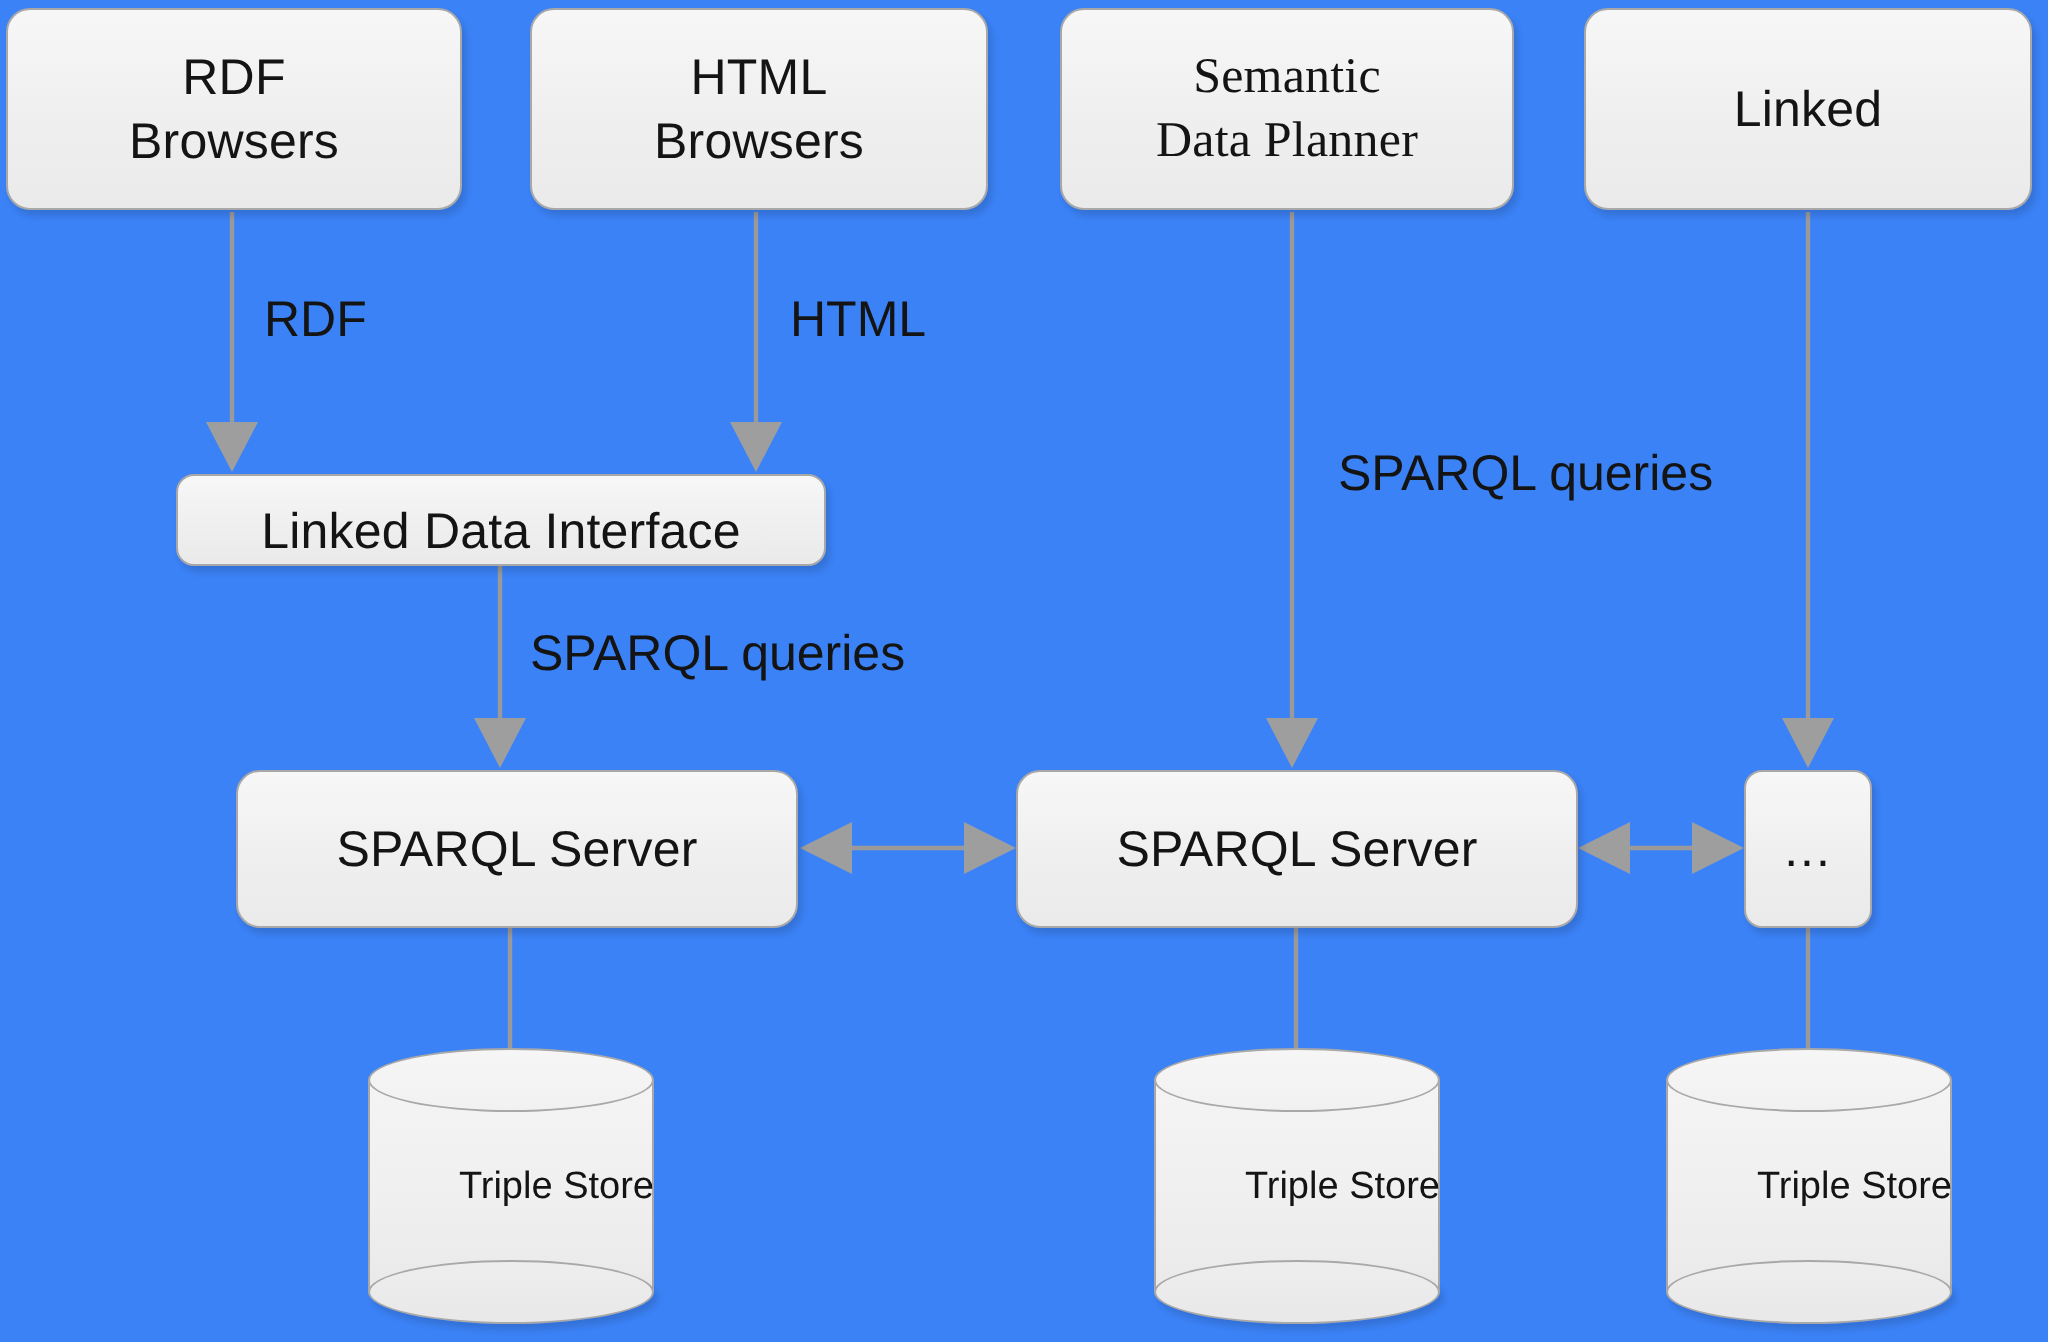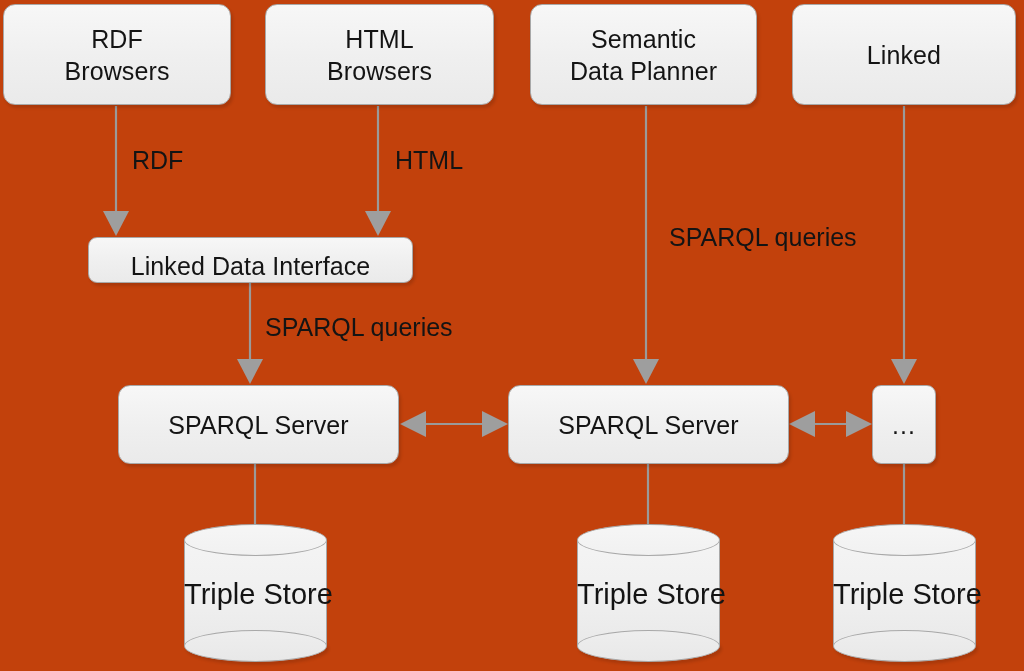--- a/index.html
+++ b/index.html
@@ -8,21 +8,21 @@
     padding: 0;
     background: #ffffff;
   }
   body {
     font-family: "Liberation Sans", "DejaVu Sans", sans-serif;
   }
   #canvas {
     position: relative;
     width: 1024px;
     height: 671px;
-    background: #c2410c;
+    background: #3b82f6;
     overflow: hidden;
   }
   
   .node {
     position: absolute;
     box-sizing: border-box;
     border: 1.6px solid #a8a8a8;
     border-radius: 12px;
     background: linear-gradient(180deg, #f7f7f7 0%, #efefef 55%, #eaeaea 100%);
     box-shadow: 2px 3px 3px rgba(0,0,0,0.13);
@@ -81,23 +81,23 @@
     border: 1.6px solid #a8a8a8;
     border-radius: 50%;
     background: linear-gradient(180deg, #f6f6f6 0%, #f1f1f1 100%);
   }
   .cyl .cyl-label {
     position: absolute;
     left: 0;
     width: 100%;
     top: 50%;
     transform: translateY(-46%);
-    text-align: left;
+    text-align: right;
     color: #141414;
-    font-size: 29px;
+    font-size: 19px;
     line-height: 1.28;
     white-space: nowrap;
     z-index: 3;
   }
   
   .edge-label {
     position: absolute;
     color: #141414;
     font-size: 25px;
     white-space: nowrap;
@@ -184,21 +184,21 @@
   <div class="node" style="left:3px; top:4px; width:228px; height:101px;">
     <span class="ln">RDF</span>
     <span class="ln">Browsers</span>
   </div>
 
   <div class="node" style="left:265px; top:4px; width:229px; height:101px;">
     <span class="ln">HTML</span>
     <span class="ln">Browsers</span>
   </div>
 
-  <div class="node" style="left:530px; top:4px; width:227px; height:101px;">
+  <div class="node" style="left:530px; top:4px; width:227px; height:101px;font-family:Liberation Serif, serif;">
     <span class="ln">Semantic</span>
     <span class="ln">Data Planner</span>
   </div>
 
   <div class="node" style="left:792px; top:4px; width:224px; height:101px;">
     <span class="ln">Linked</span>
   </div>
 
   <div class="edge-label" style="left:132px; top:148px;">RDF</div>
 

